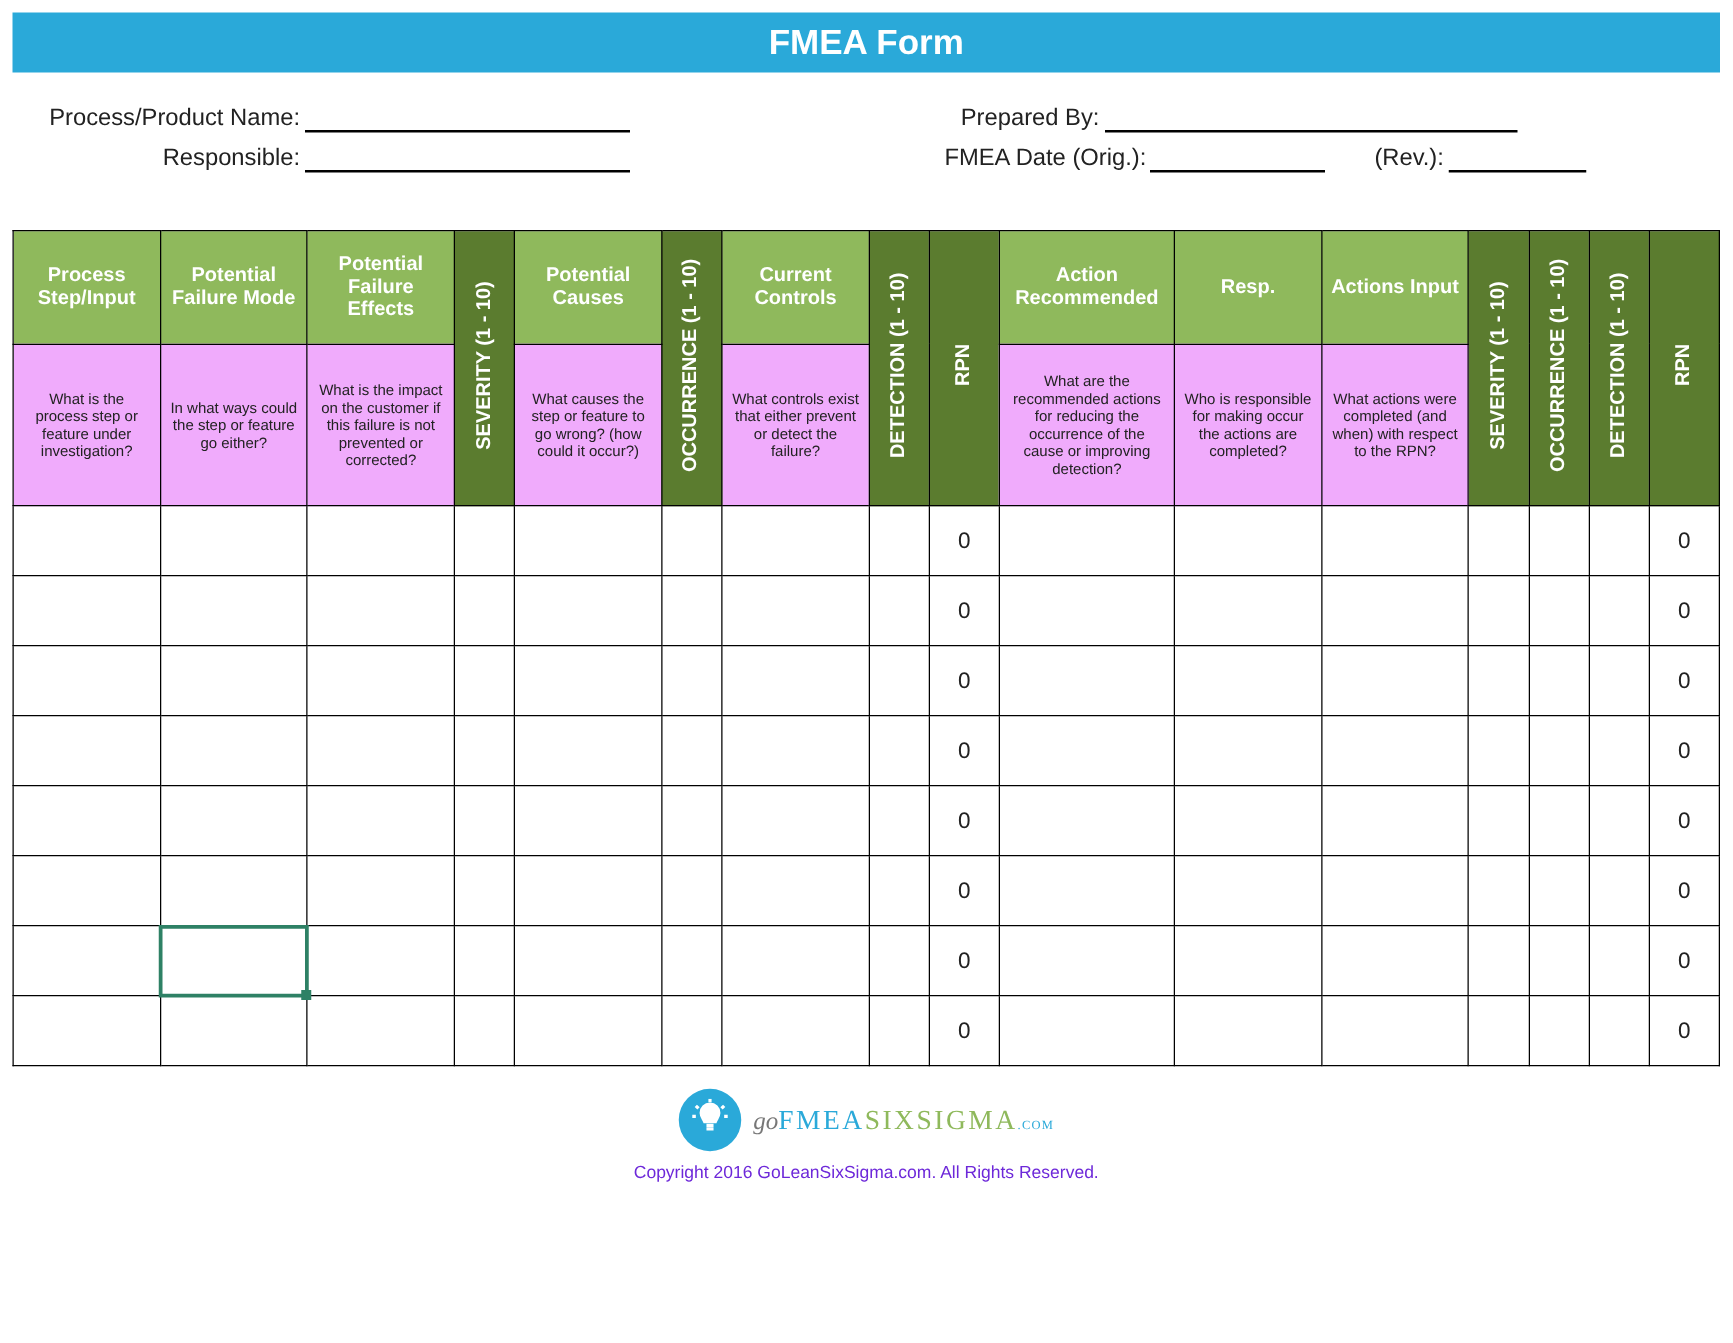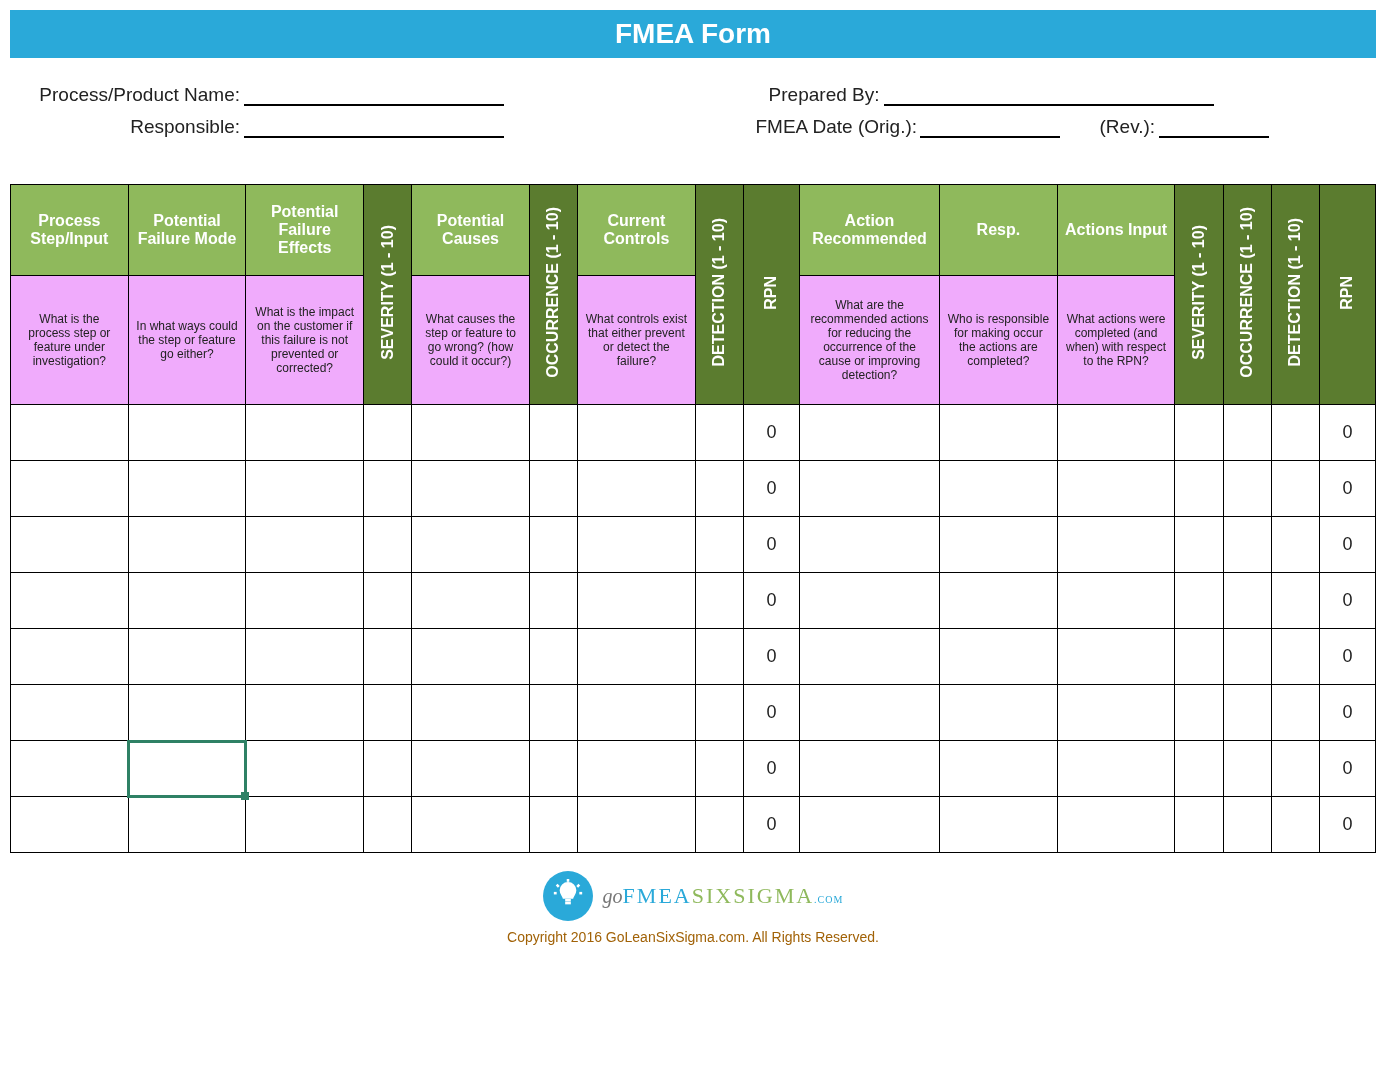--- a/index.html
+++ b/index.html
@@ -116,21 +116,21 @@
     display: inline-flex;
     align-items: center;
     justify-content: center;
   }
   .bulb svg { width: 34px; height: 34px; }
   .logo-text { font-family: Georgia, serif; font-size: 22px; }
   .logo-go { color: #777; font-style: italic; font-size: 20px; }
   .logo-lean { color: #2aa9d9; letter-spacing: 2px; }
   .logo-six { color: #8fb95c; letter-spacing: 2px; }
   .logo-com { color: #2aa9d9; font-size: 10px; letter-spacing: 1px; }
-  .copyright { font-size: 14px; color: #a16207; margin-top: 8px; }
+  .copyright { font-size: 14px; color: #6d28d9; margin-top: 8px; }
   colgroup col.wide { width: 105px; }
   colgroup col.xwide { width: 125px; }
   colgroup col.narrow { width: 43px; }
   colgroup col.rpn { width: 50px; }
 </style>
 </head>
 <body>
 
 <div class="title-bar">FMEA Form</div>
 

